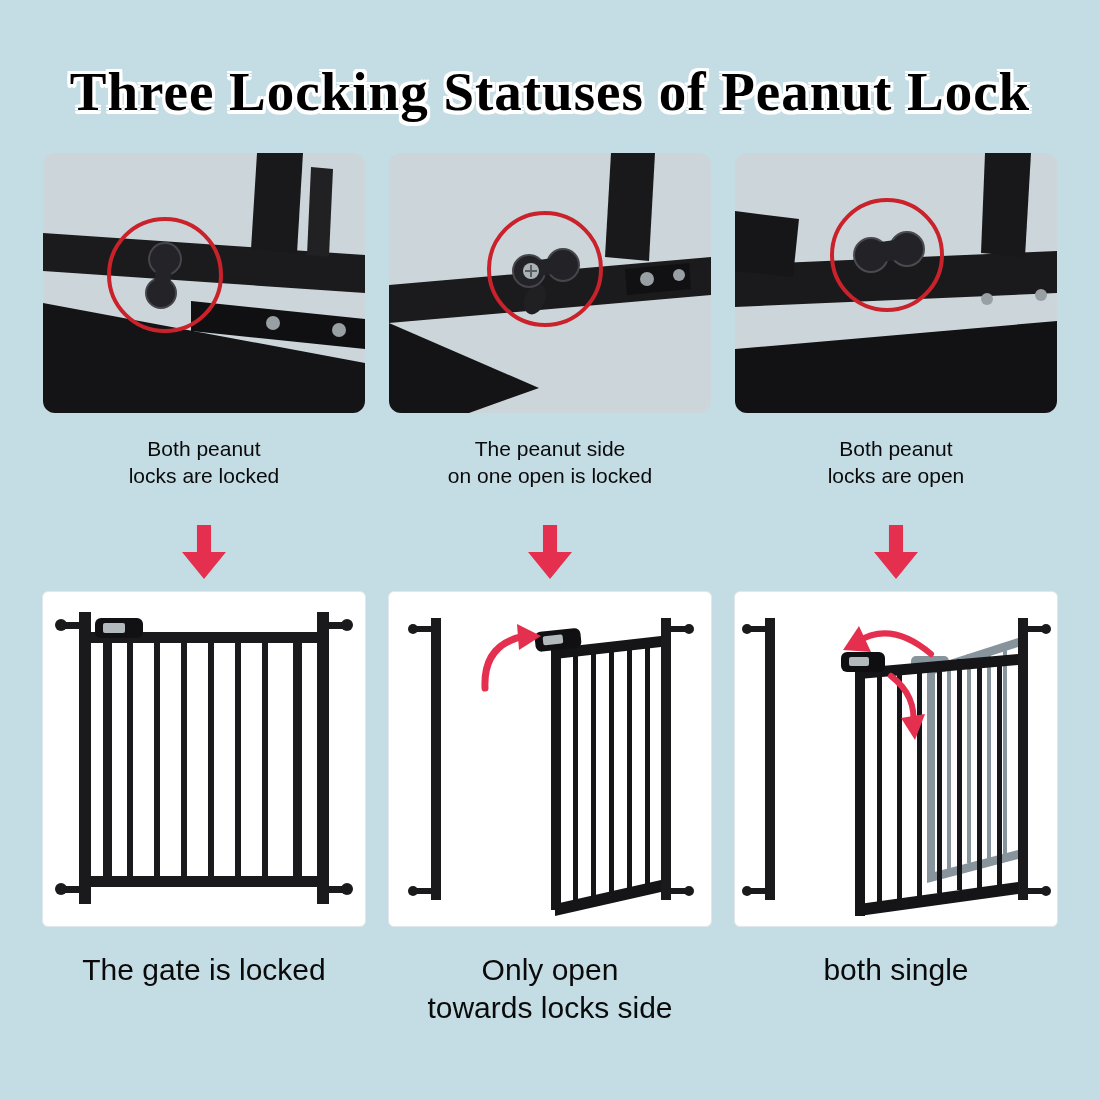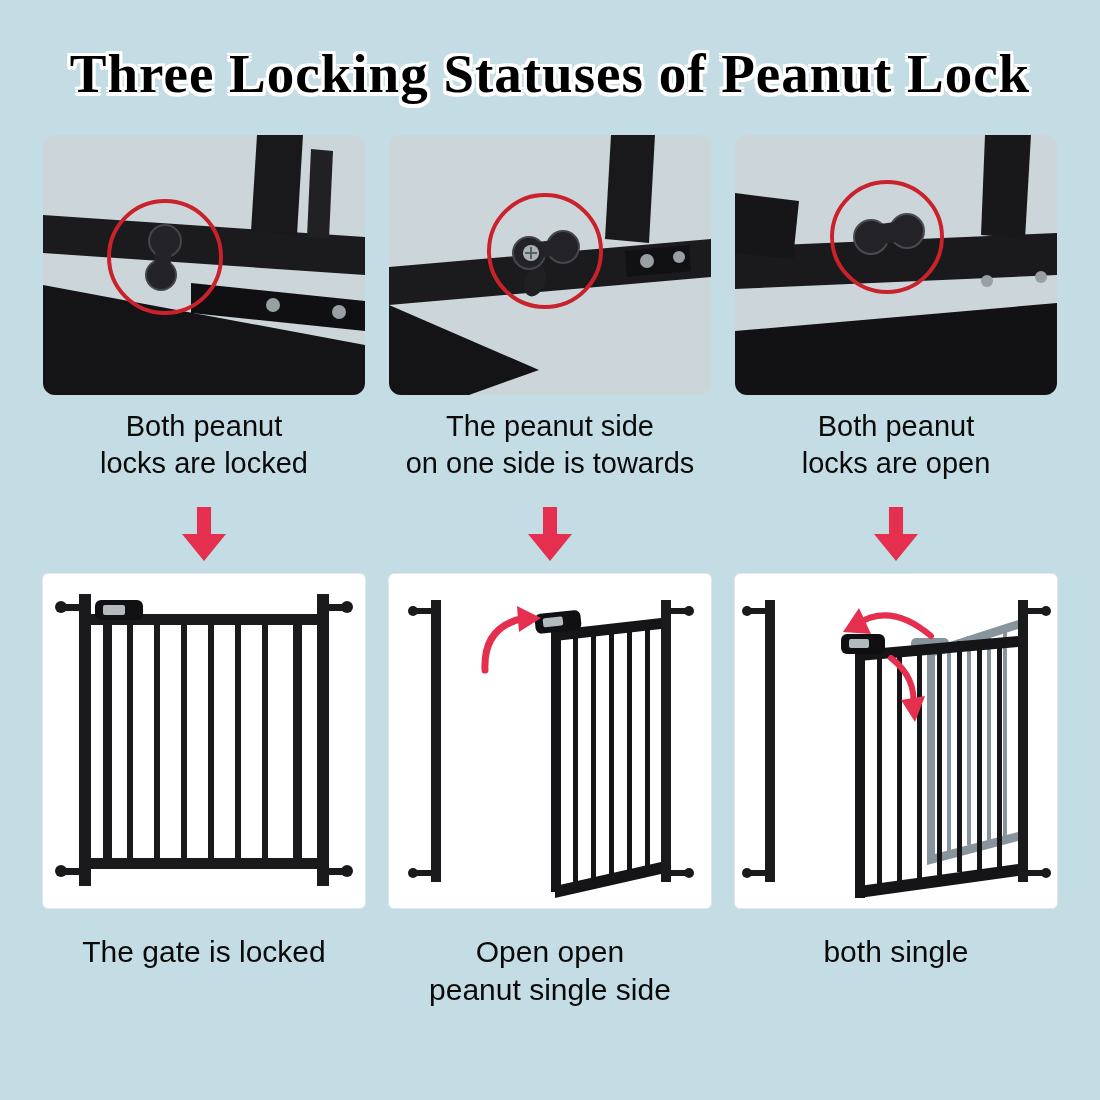--- a/index.html
+++ b/index.html
@@ -4,21 +4,21 @@
 <style>
   html,body{margin:0;padding:0;}
   body{
     width:1100px;height:1100px;
     background:#c4dce4;
     font-family:"Liberation Sans","DejaVu Sans",sans-serif;
     overflow:hidden;
   }
   .page{width:1100px;height:1100px;position:relative;}
   .title{
-    padding-top:42px;
+    padding-top:60px;
     font-family:"Liberation Serif","DejaVu Serif",serif;
     font-weight:700;
     font-size:55px;
     letter-spacing:1px;
     text-align:center;
     color:#000;
     text-shadow:
       -3px -3px 0 #fff, 0 -3px 0 #fff, 3px -3px 0 #fff,
       -3px 0 0 #fff, 3px 0 0 #fff,
       -3px 3px 0 #fff, 0 3px 0 #fff, 3px 3px 0 #fff,
@@ -36,21 +36,21 @@
     width:322px;height:260px;
     border-radius:12px;
     overflow:hidden;
     background:#ccd6da;
   }
   .photo svg{display:block;}
   .caption{
     height:100px;
     display:flex;flex-direction:column;justify-content:center;
     text-align:center;
-    font-size:29px;
+    font-size:21px;
     line-height:1.28;
     color:#0a0a0a;
   }
   .arrow-wrap{
     height:78px;
     display:flex;align-items:center;justify-content:center;
   }
   .down-arrow{
     width:44px;height:54px;
     background:#e4304e;
@@ -158,21 +158,21 @@
             <circle cx="174" cy="112" r="16" fill="#232327" stroke="#45454b" stroke-width="2"></circle>
             <rect x="140" y="106" width="34" height="16" transform="rotate(-8 157 115)" fill="#232327"></rect>
             <circle cx="142" cy="118" r="8" fill="#aab2b6"></circle>
             <path d="M136,118 h12 M142,112 v12" stroke="#5a5f63" stroke-width="2"></path>
           </g>
           <circle cx="156" cy="116" r="56" fill="none" stroke="#c9222b" stroke-width="4"></circle>
         </svg>
       </div>
       <div class="caption">
         <div>The peanut side</div>
-        <div>on one side is towards</div>
+        <div>on one open is locked</div>
       </div>
       <div class="arrow-wrap">
         <div class="down-arrow"></div>
       </div>
       <div class="gate-box">
         <svg viewBox="0 0 322 334" width="322" height="334">
           <g fill="#1a1a1c">
             <rect x="42" y="26" width="10" height="282"></rect>
             <rect x="26" y="34" width="16" height="6"></rect>
             <rect x="26" y="296" width="16" height="6"></rect>
@@ -198,22 +198,22 @@
             <rect x="146" y="38" width="46" height="20" rx="6" fill="#101013"></rect>
             <rect x="154" y="43" width="20" height="9" rx="2" fill="#b3babd"></rect>
           </g>
           <g>
             <path d="M96,96 Q94,52 136,44" stroke="#e4304e" stroke-width="7" fill="none" stroke-linecap="round"></path>
             <polygon points="152,44 128,32 130,58" fill="#e4304e"></polygon>
           </g>
         </svg>
       </div>
       <div class="caption caption-bottom">
-        <div>Open open</div>
-        <div>peanut single side</div>
+        <div>Only open</div>
+        <div>towards locks side</div>
       </div>
     </div>
 
     <div class="col">
       <div class="photo">
         <svg viewBox="0 0 322 260" width="322" height="260">
           <rect width="322" height="260" fill="#ccd6da"></rect>
           <polygon points="0,196 322,168 322,260 0,260" fill="#121214"></polygon>
           <polygon points="0,112 322,98 322,140 0,154" fill="#1a1a1c"></polygon>
           <polygon points="250,0 296,0 290,104 246,100" fill="#18181a"></polygon>

